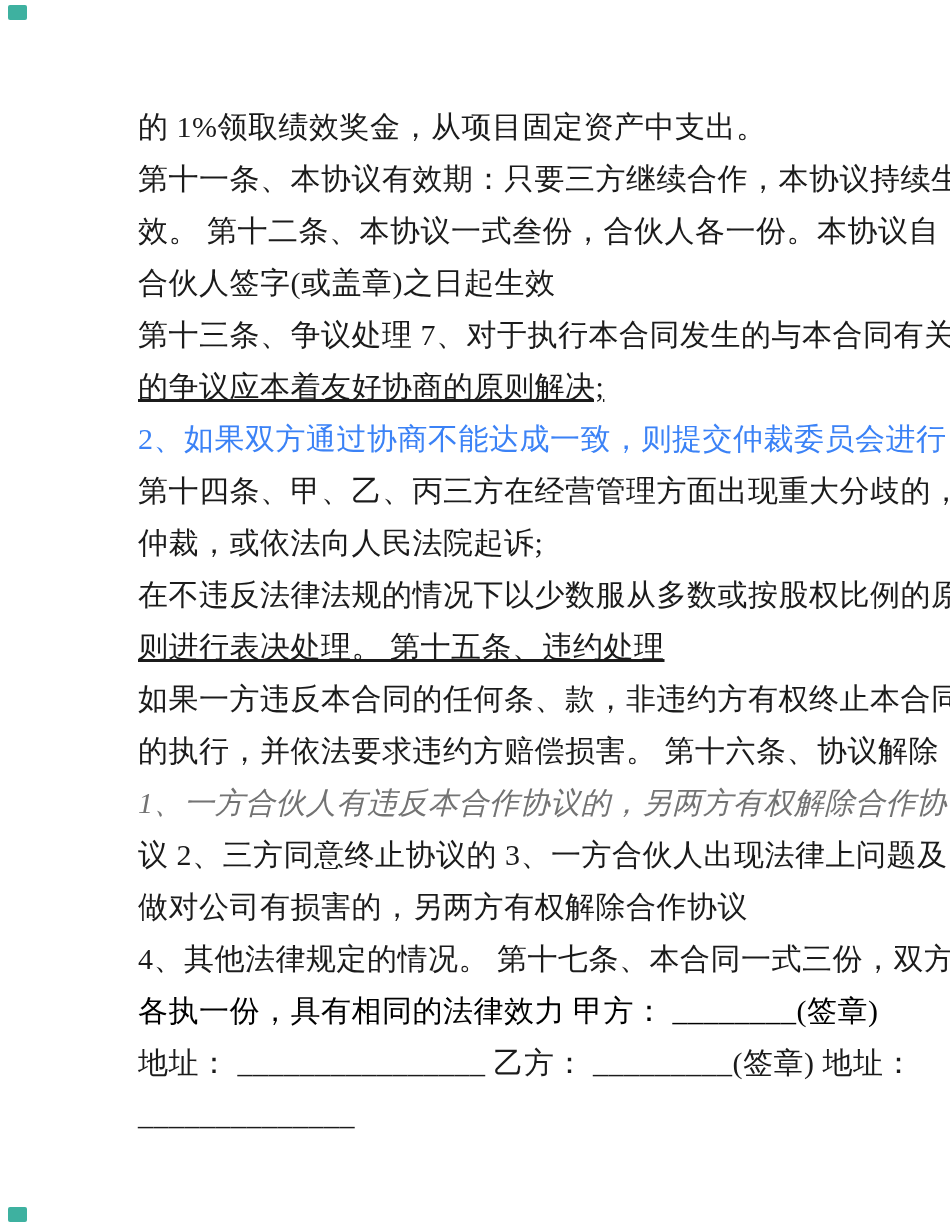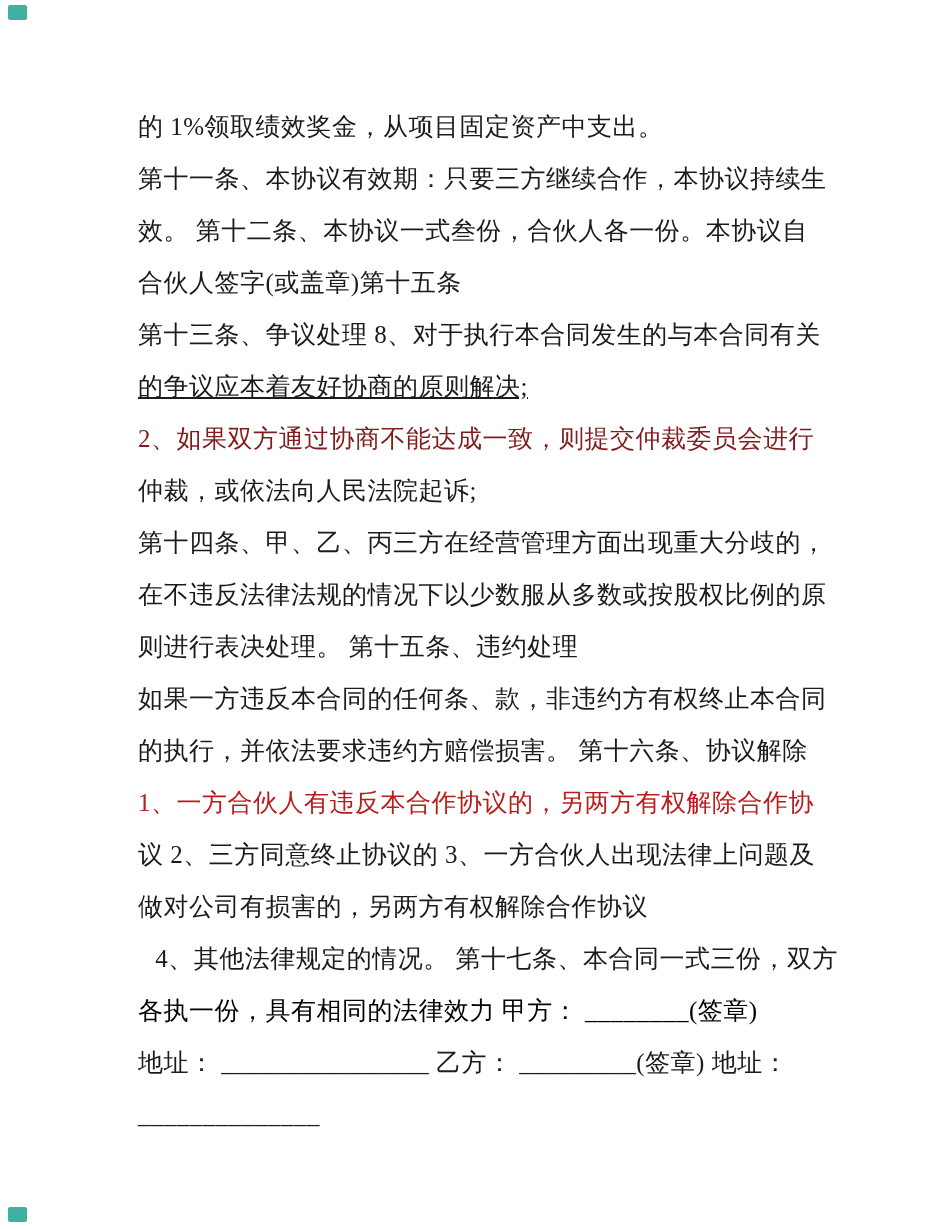--- a/index.html
+++ b/index.html
@@ -21,21 +21,21 @@
   }
   .doc-text {
     position: absolute;
     left: 138px;
     top: 101px;
     width: 700px;
   }
   .doc-line {
     height: 52px;
     line-height: 52px;
-    font-size: 25px;
+    font-size: 30px;
     letter-spacing: 0.5px;
     color: #1b1b1b;
     white-space: pre;
     font-family: "Liberation Serif", "DejaVu Serif", serif;
     -webkit-font-smoothing: antialiased;
   }
   .corner-marker {
     position: absolute;
     left: 8px;
     width: 19px;
@@ -50,31 +50,31 @@
 <body style="background: rgb(255, 255, 255);">
 
 <div class="page">
 
   <span class="corner-marker top" style="background: rgb(62, 177, 160);"></span>
 
   <div class="doc-text">
     <div class="doc-line" style="color: rgb(27, 27, 27);">的 1%领取绩效奖金，从项目固定资产中支出。</div>
     <div class="doc-line" style="color: rgb(27, 27, 27);">第十一条、本协议有效期：只要三方继续合作，本协议持续生</div>
     <div class="doc-line" style="color: rgb(27, 27, 27);">效。 第十二条、本协议一式叁份，合伙人各一份。本协议自</div>
-    <div class="doc-line" style="color: rgb(27, 27, 27);">合伙人签字(或盖章)第十五条</div>
-    <div class="doc-line" style="color: rgb(27, 27, 27);">第十三条、争议处理 8、对于执行本合同发生的与本合同有关</div>
+    <div class="doc-line" style="color: rgb(27, 27, 27);">合伙人签字(或盖章)之日起生效</div>
+    <div class="doc-line" style="color: rgb(27, 27, 27);">第十三条、争议处理 7、对于执行本合同发生的与本合同有关</div>
     <div class="doc-line" style="color: rgb(27, 27, 27); text-decoration: underline;">的争议应本着友好协商的原则解决;</div>
-    <div class="doc-line" style="color: #7f1d1d;">2、如果双方通过协商不能达成一致，则提交仲裁委员会进行</div>
+    <div class="doc-line" style="color: #3b82f6;">2、如果双方通过协商不能达成一致，则提交仲裁委员会进行</div>
+    <div class="doc-line" style="color: rgb(27, 27, 27);">第十四条、甲、乙、丙三方在经营管理方面出现重大分歧的，</div>
     <div class="doc-line" style="color: rgb(27, 27, 27);">仲裁，或依法向人民法院起诉;</div>
-    <div class="doc-line" style="color: rgb(27, 27, 27);">第十四条、甲、乙、丙三方在经营管理方面出现重大分歧的，</div>
     <div class="doc-line" style="color: rgb(27, 27, 27);">在不违反法律法规的情况下以少数服从多数或按股权比例的原</div>
-    <div class="doc-line" style="color: rgb(27, 27, 27);">则进行表决处理。 第十五条、违约处理</div>
+    <div class="doc-line" style="color: rgb(27, 27, 27); text-decoration: underline;">则进行表决处理。 第十五条、违约处理</div>
     <div class="doc-line" style="color: rgb(27, 27, 27);">如果一方违反本合同的任何条、款，非违约方有权终止本合同</div>
     <div class="doc-line" style="color: rgb(27, 27, 27);">的执行，并依法要求违约方赔偿损害。 第十六条、协议解除</div>
-    <div class="doc-line" style="color: #b91c1c;">1、一方合伙人有违反本合作协议的，另两方有权解除合作协</div>
+    <div class="doc-line" style="color: #737373; font-style: italic;">1、一方合伙人有违反本合作协议的，另两方有权解除合作协</div>
     <div class="doc-line" style="color: rgb(27, 27, 27);">议 2、三方同意终止协议的 3、一方合伙人出现法律上问题及</div>
     <div class="doc-line" style="color: rgb(27, 27, 27);">做对公司有损害的，另两方有权解除合作协议</div>
     <div class="doc-line" style="color: rgb(27, 27, 27); text-align: right;">4、其他法律规定的情况。 第十七条、本合同一式三份，双方</div>
     <div class="doc-line" style="color: #000000;">各执一份，具有相同的法律效力 甲方： ________(签章)</div>
     <div class="doc-line" style="color: rgb(27, 27, 27);">地址： ________________ 乙方： _________(签章) 地址：</div>
     <div class="doc-line" style="color: rgb(27, 27, 27);">______________</div>
   </div>
 
   <span class="corner-marker bottom" style="background: rgb(62, 177, 160);"></span>
 

